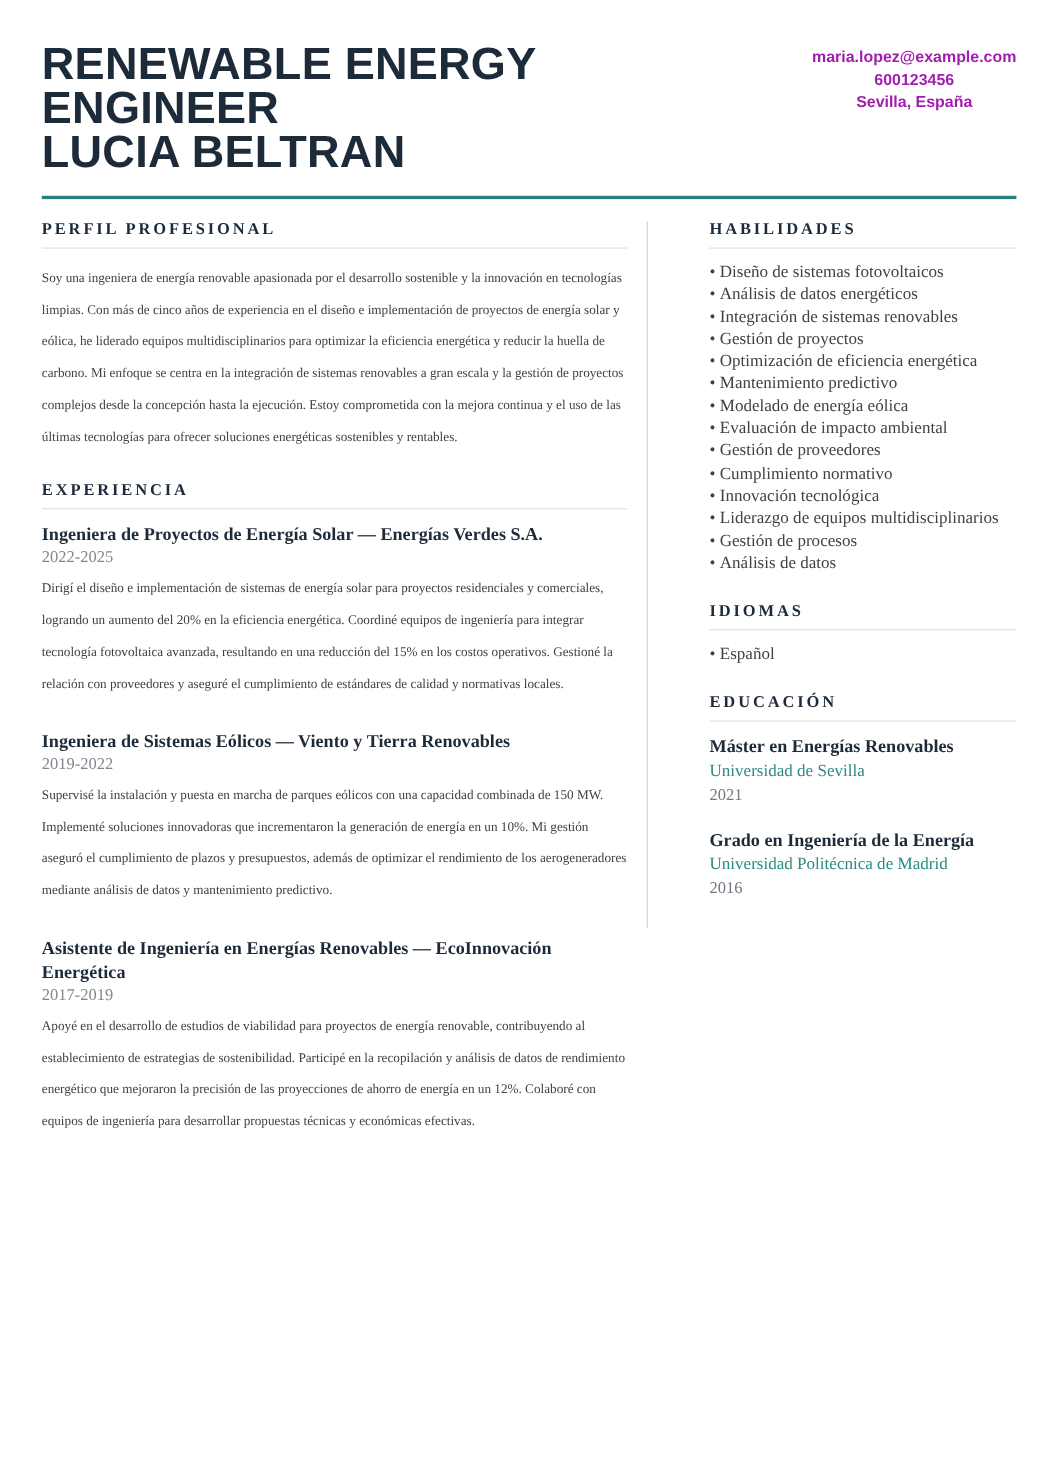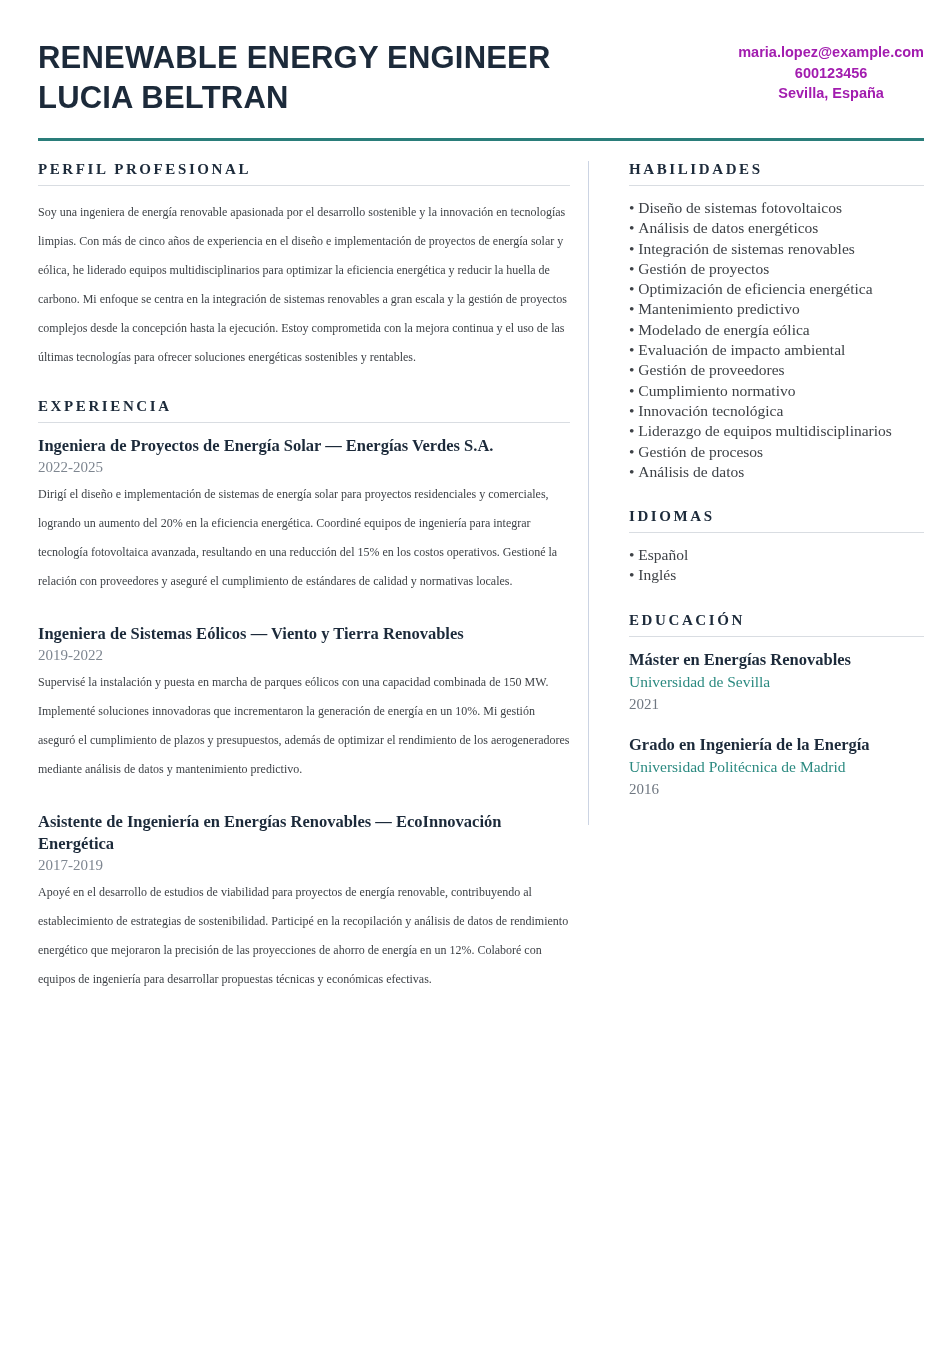--- a/index.html
+++ b/index.html
@@ -18,21 +18,21 @@
     background: #ffffff;
   }
 
   
   .header {
     display: flex;
     justify-content: space-between;
     align-items: flex-start;
   }
   .title {
-    font-size: 31px;
+    font-size: 41px;
     font-weight: bold;
     color: #1c2a3a;
     line-height: 40px;
     letter-spacing: 0.2px;
     max-width: 620px;
   }
   .title span { display: block; }
   .contact {
     text-align: center;
     font-size: 14.5px;
@@ -56,21 +56,21 @@
     font-family: Liberation Serif, serif;
   }
   .col-left {
     flex: 0 0 532px;
     padding-bottom: 45px;
   }
   .col-right {
     flex: 1;
     margin-left: 18px;
     border-left: 1.5px solid #ccd4e3;
-    padding-left: 40px;
+    padding-left: 56px;
   }
 
   
   .section-heading {
     font-size: 15px;
     font-weight: bold;
     letter-spacing: 2.6px;
     color: #1c2a3a;
     padding-bottom: 7px;
     border-bottom: 1px solid #d9dde2;
@@ -198,21 +198,20 @@
             <li>Liderazgo de equipos multidisciplinarios</li>
             <li>Gestión de procesos</li>
             <li>Análisis de datos</li>
           </ul>
       </div>
 
       <div class="section">
         <div class="section-heading">IDIOMAS</div>
         <ul class="bullet-list">
             <li>Español</li>
-            <li>Inglés</li>
           </ul>
       </div>
 
       <div class="section">
         <div class="section-heading">EDUCACIÓN</div>
 
         <div class="edu-entry">
           <div class="edu-degree">Máster en Energías Renovables</div>
           <div class="edu-school">Universidad de Sevilla</div>
           <div class="edu-year">2021</div>

